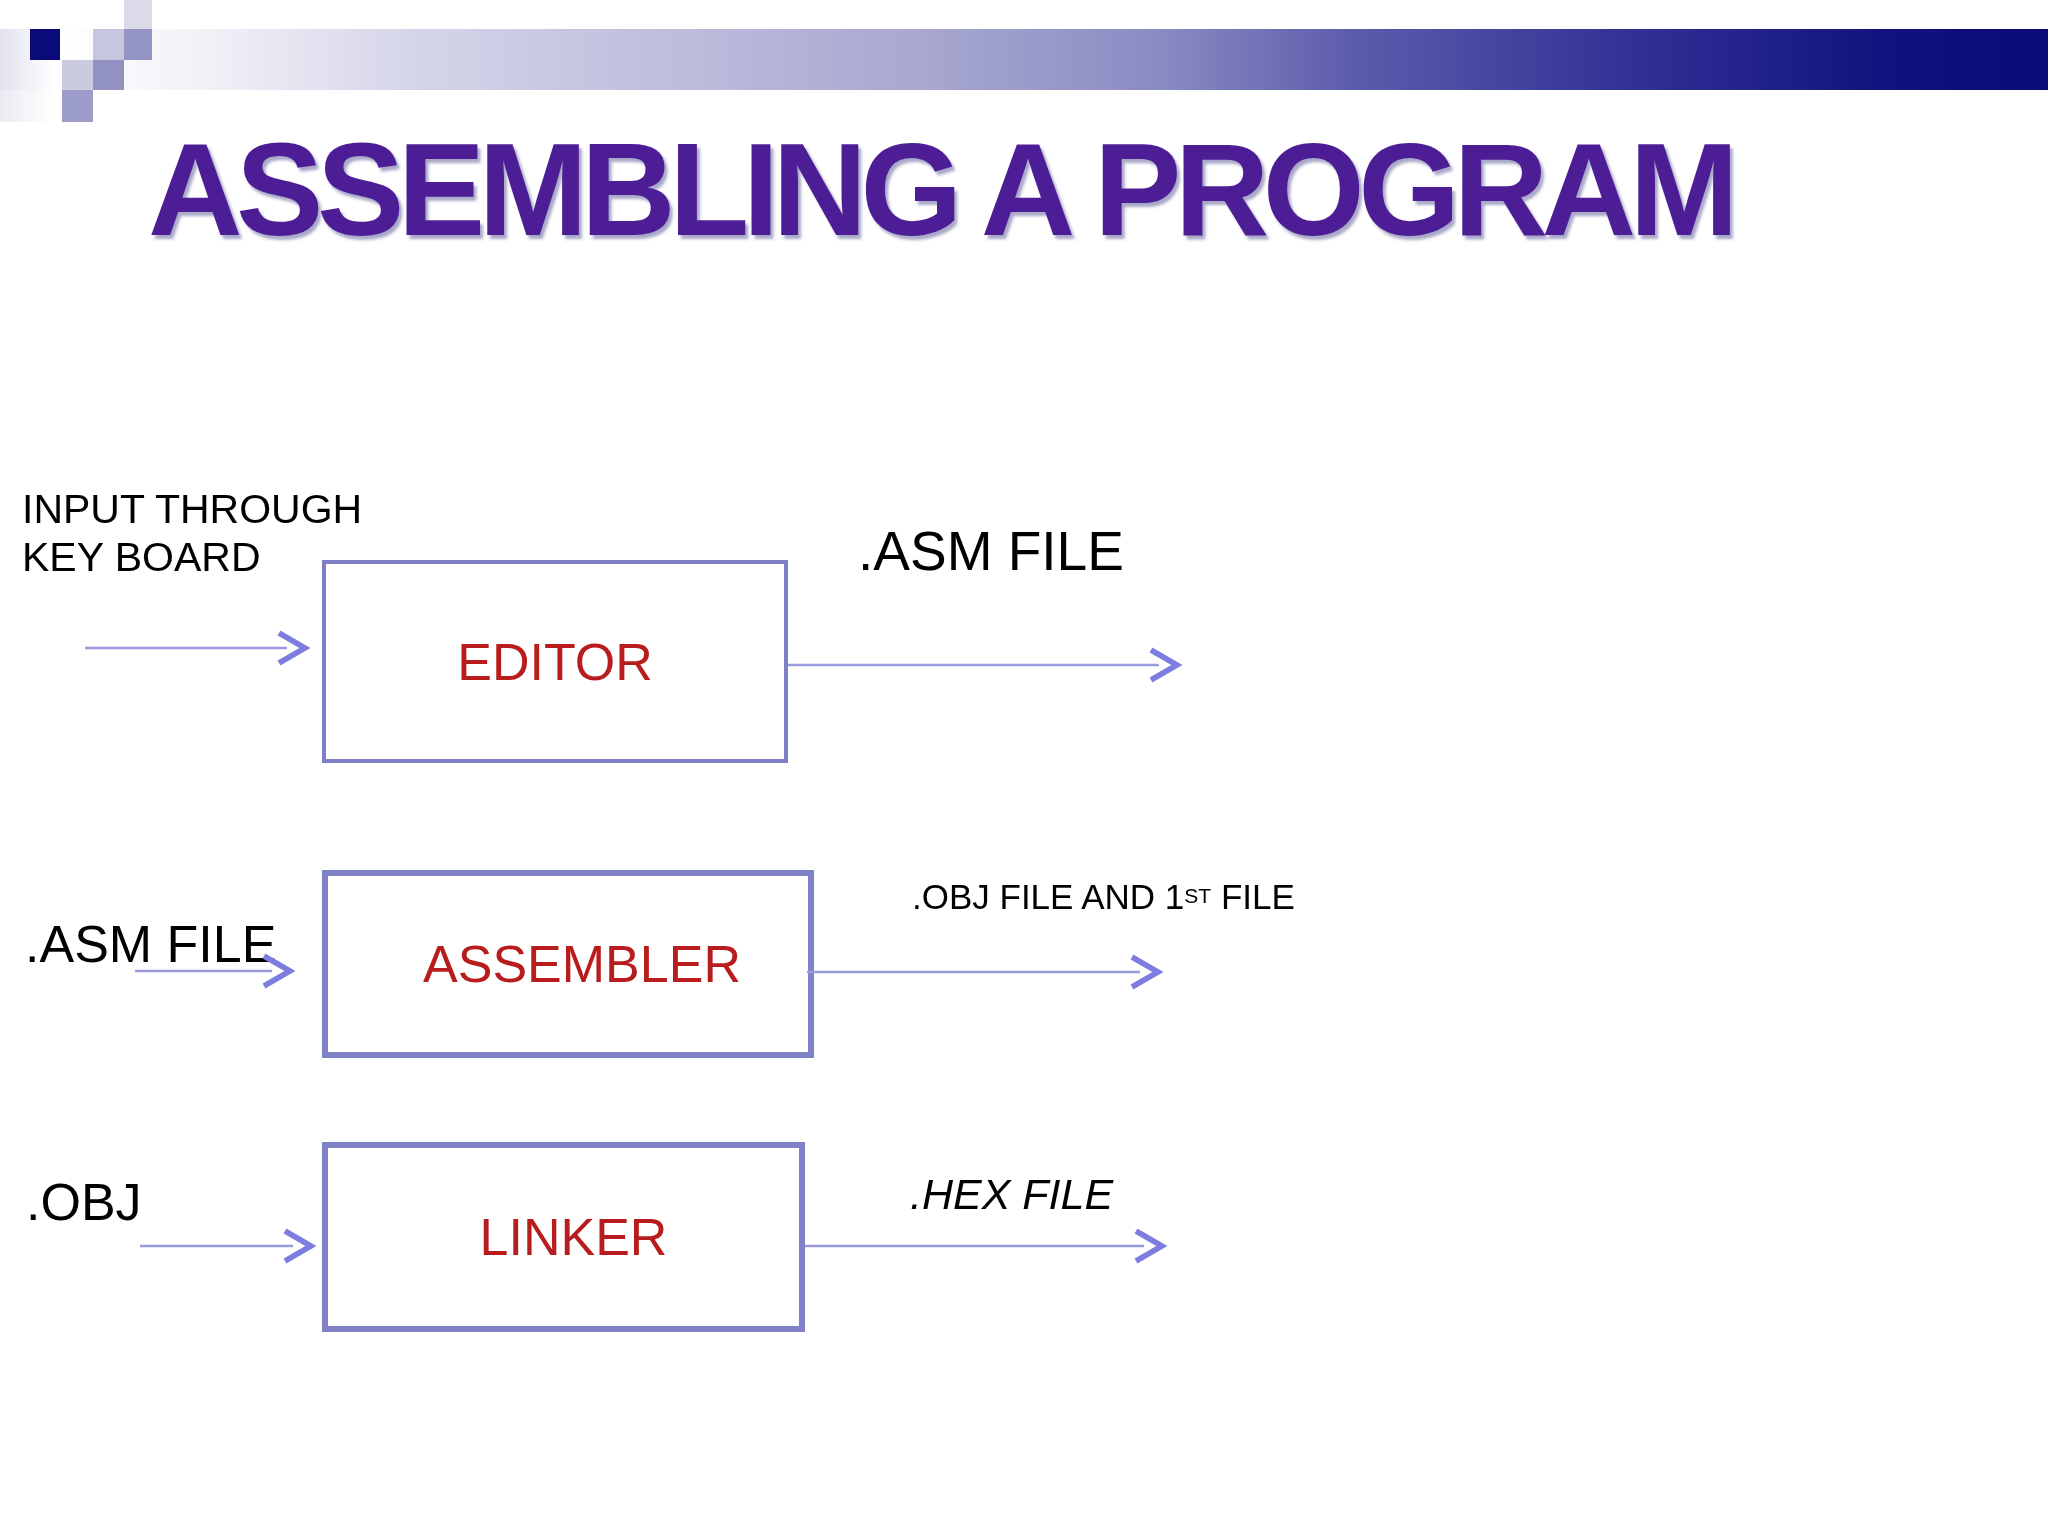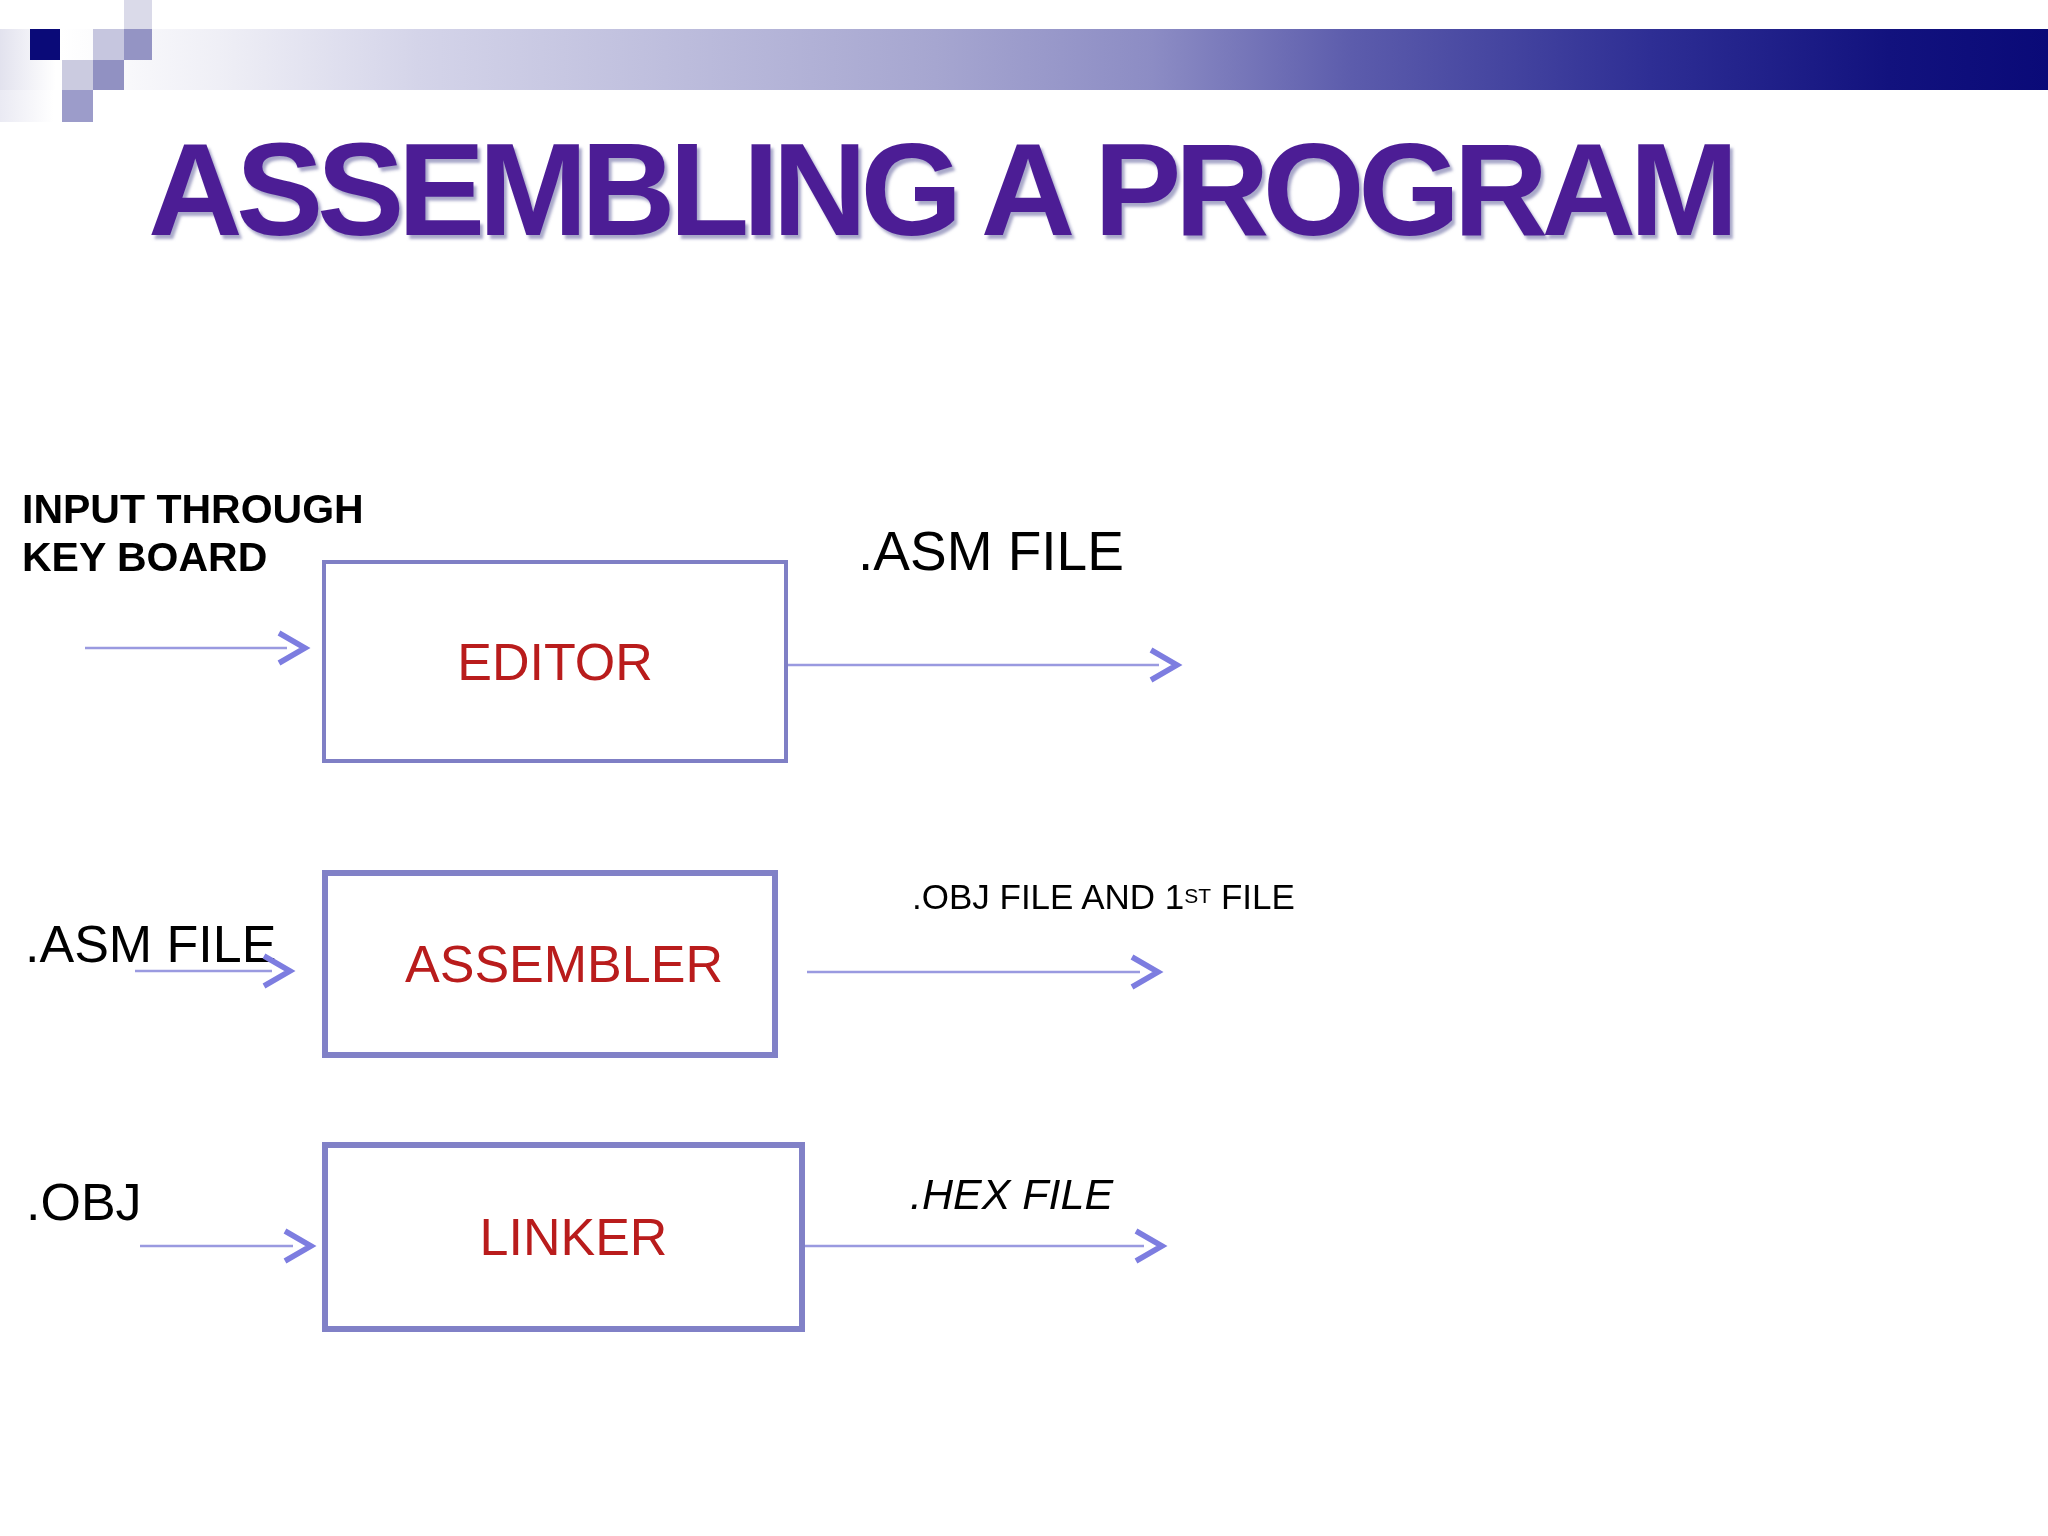--- a/index.html
+++ b/index.html
@@ -54,26 +54,26 @@
   .box {
     position: absolute;
     box-sizing: border-box;
     background: #ffffff;
     display: flex;
     align-items: center;
     justify-content: center;
   }
   .box-label { font-size: 52px; color: #b91c1c; white-space: nowrap; }
   .box-editor    { left: 322px; top: 560px;  width: 466px; height: 203px; border: 4px solid #7f7fc5; }
-  .box-assembler { left: 322px; top: 870px;  width: 456px; height: 188px; border: 6px solid #8181c7; padding-left: 28px; }
+  .box-assembler { left: 322px; top: 870px;  width: 492px; height: 188px; border: 6px solid #8181c7; padding-left: 28px; }
   .box-linker    { left: 322px; top: 1142px; width: 483px; height: 190px; border: 6px solid #8181c7; padding-left: 20px; }
 
   
   .label { position: absolute; color: #000000; white-space: nowrap; }
-  .kb-label   { left: 22px;  top: 485px;  font-size: 41px; line-height: 48px; font-weight: bold; }
+  .kb-label   { left: 22px;  top: 485px;  font-size: 41px; line-height: 48px; }
   .asm-out    { left: 858px; top: 520px;  font-size: 55px; line-height: 1.15; }
   .asm-in     { left: 25px;  top: 915px;  font-size: 52px; line-height: 1.15; }
   .obj-out    { left: 912px; top: 877px;  font-size: 35px; line-height: 1.15; }
   .obj-in     { left: 26px;  top: 1173px; font-size: 52px; line-height: 1.15; }
   .hex-out    { left: 910px; top: 1170px; font-size: 43px; line-height: 1.15; font-style: italic; }
   .obj-out sup { font-size: 0.6em; vertical-align: 0.3em; }
 
   
   .arrow { position: absolute; overflow: visible; }
   .arrow line     { stroke: #9a9ae0; stroke-width: 2.5px; }

